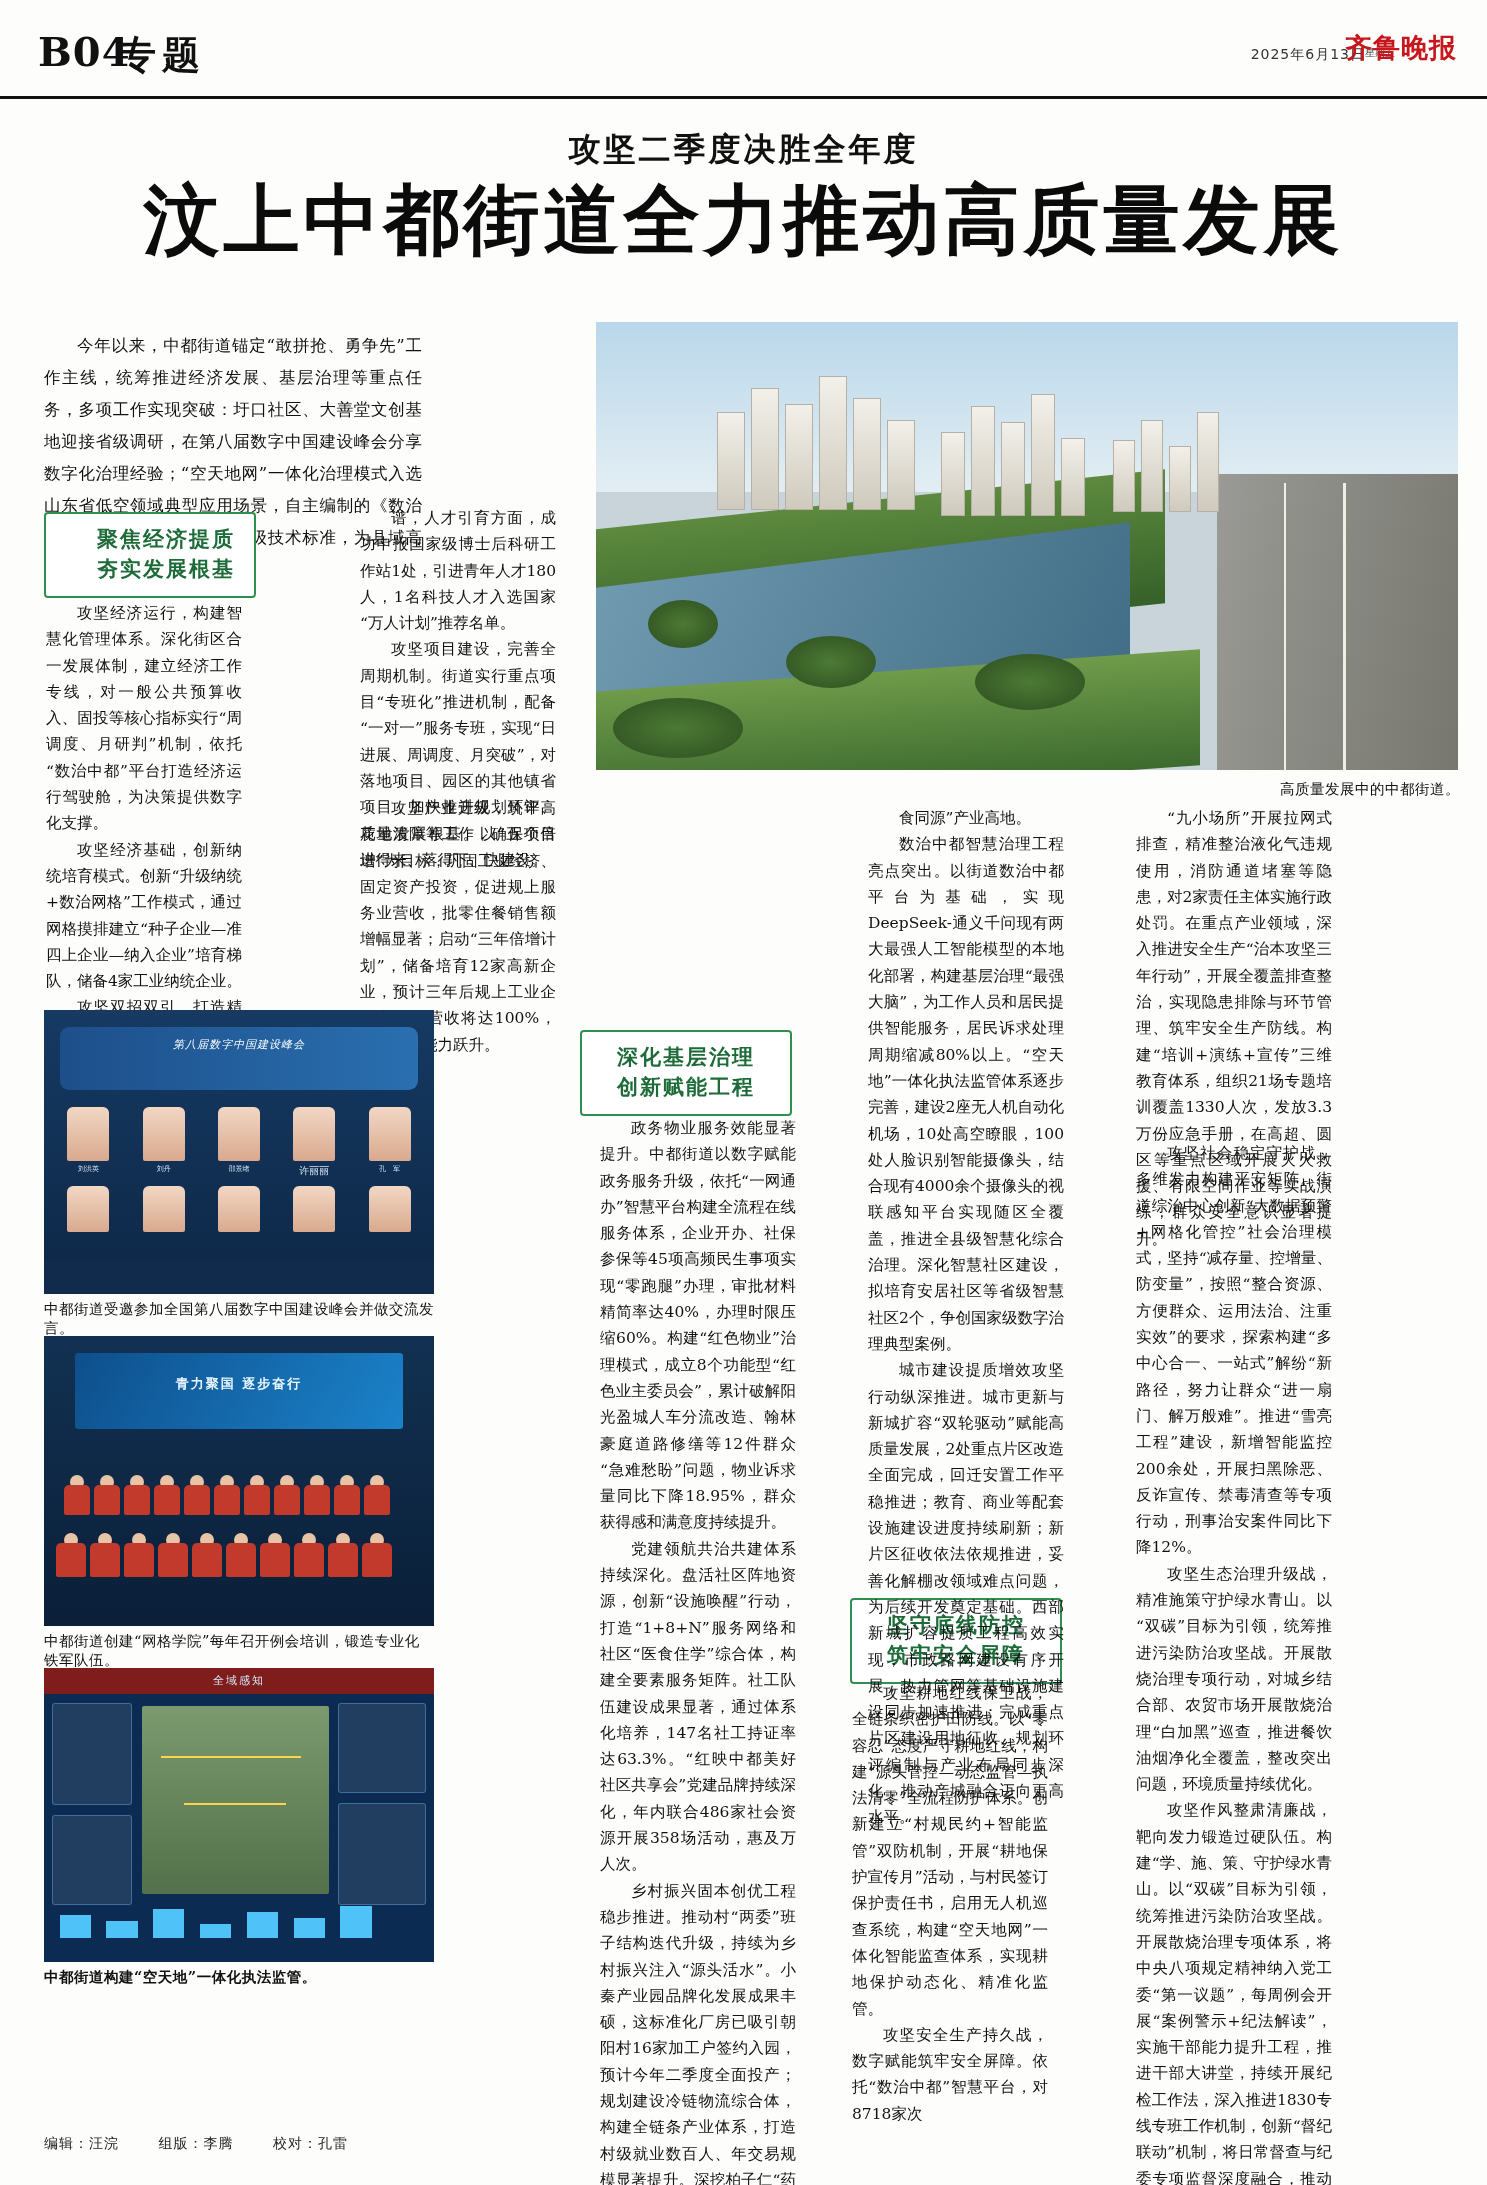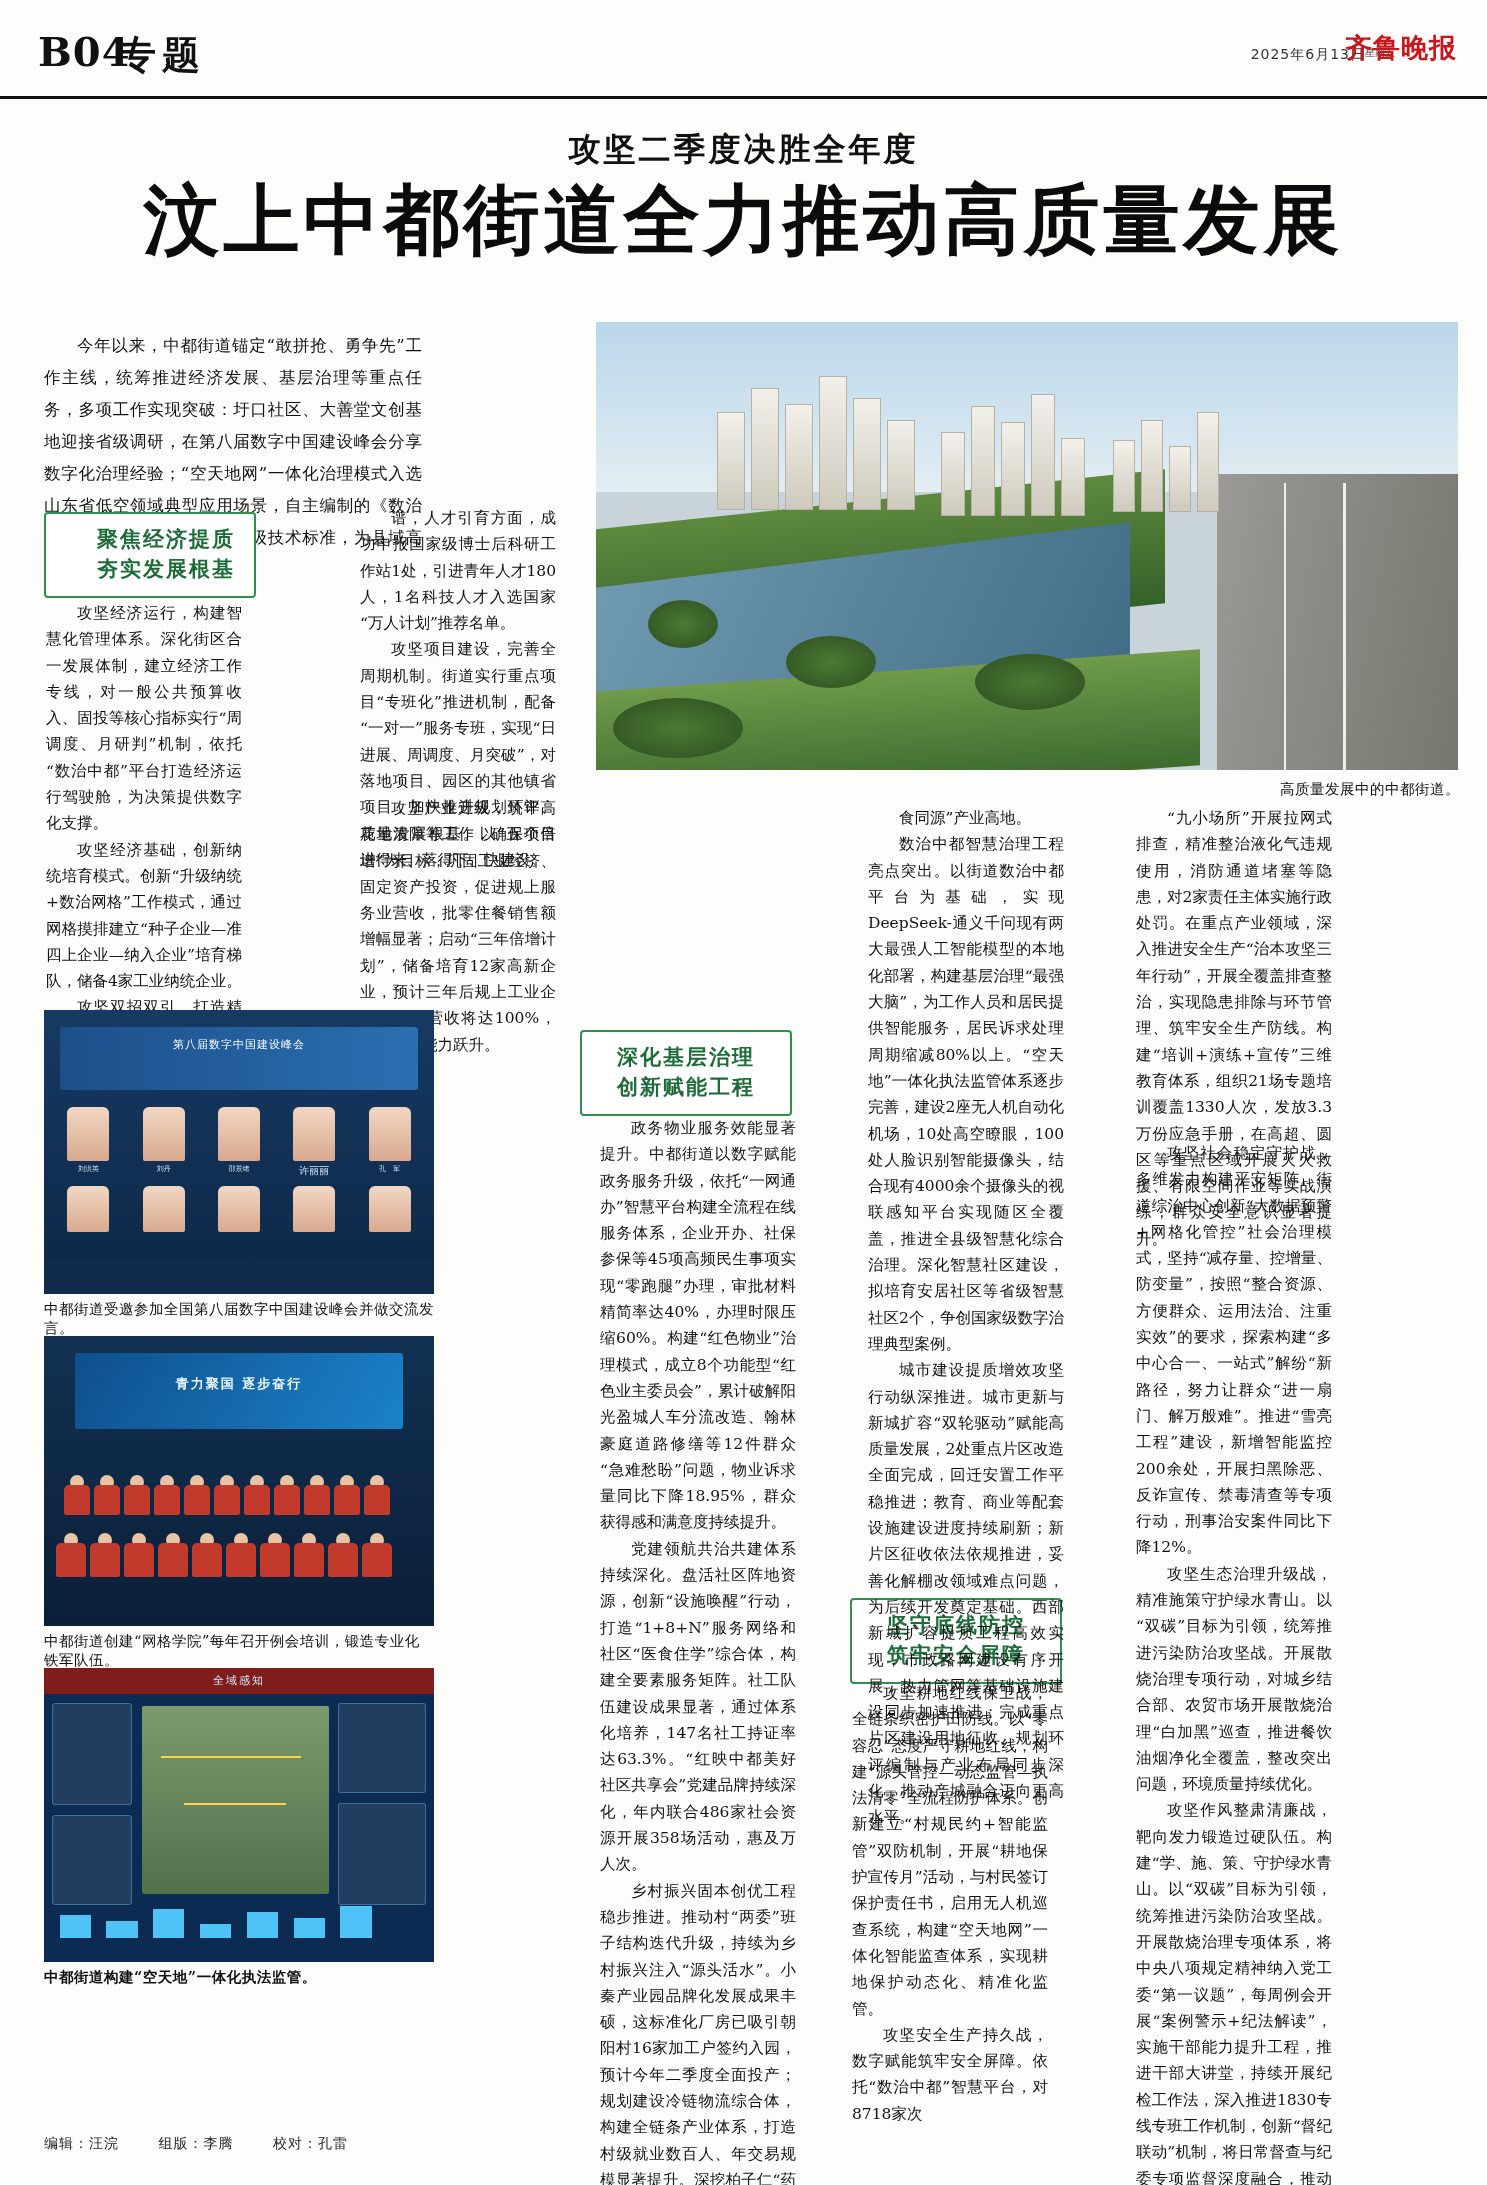--- a/index.html
+++ b/index.html
@@ -160,21 +160,21 @@
   .blockrow{position:absolute;display:flex;gap:6px;align-items:flex-end;}
   .blk{background:linear-gradient(#f2f0ea,#cfcabd);border:1px solid #b6b1a4;}
   .roadway{position:absolute;right:0;top:34%;width:28%;height:66%;
     background:linear-gradient(100deg,#9a9a96,#77776f);}
   .roadmark{position:absolute;background:#efefe6;}
   .treemass{position:absolute;background:radial-gradient(#4c7a34,#2d4d20);border-radius:50%;}
 
   .stage{position:absolute;left:0;top:0;right:0;bottom:0;
     background:linear-gradient(#163a63,#0d2746);}
   .banner{position:absolute;left:4%;top:6%;width:92%;height:22%;
-    background:linear-gradient(90deg,#1d4f8a,#2a6fb0);border-radius:3px;}
+    background:linear-gradient(90deg,#1d4f8a,#2a6fb0);border-radius:9px;font-style:italic;}
   .person{width:42px;height:54px;border-radius:6px 6px 2px 2px;
     background:linear-gradient(#f2d7c4,#d9a98e);}
 
   .redrow{position:absolute;display:flex;gap:4px;}
   .redvest{width:26px;height:30px;background:#c23a2c;border-radius:5px 5px 2px 2px;}
   .head{width:14px;height:14px;border-radius:50%;background:#e8c4a6;margin:0 auto -4px;}
 
   .dash{position:absolute;left:0;top:0;right:0;bottom:0;
     background:#0b2b52;}
   .dashpanel{position:absolute;background:rgba(255,255,255,.09);

